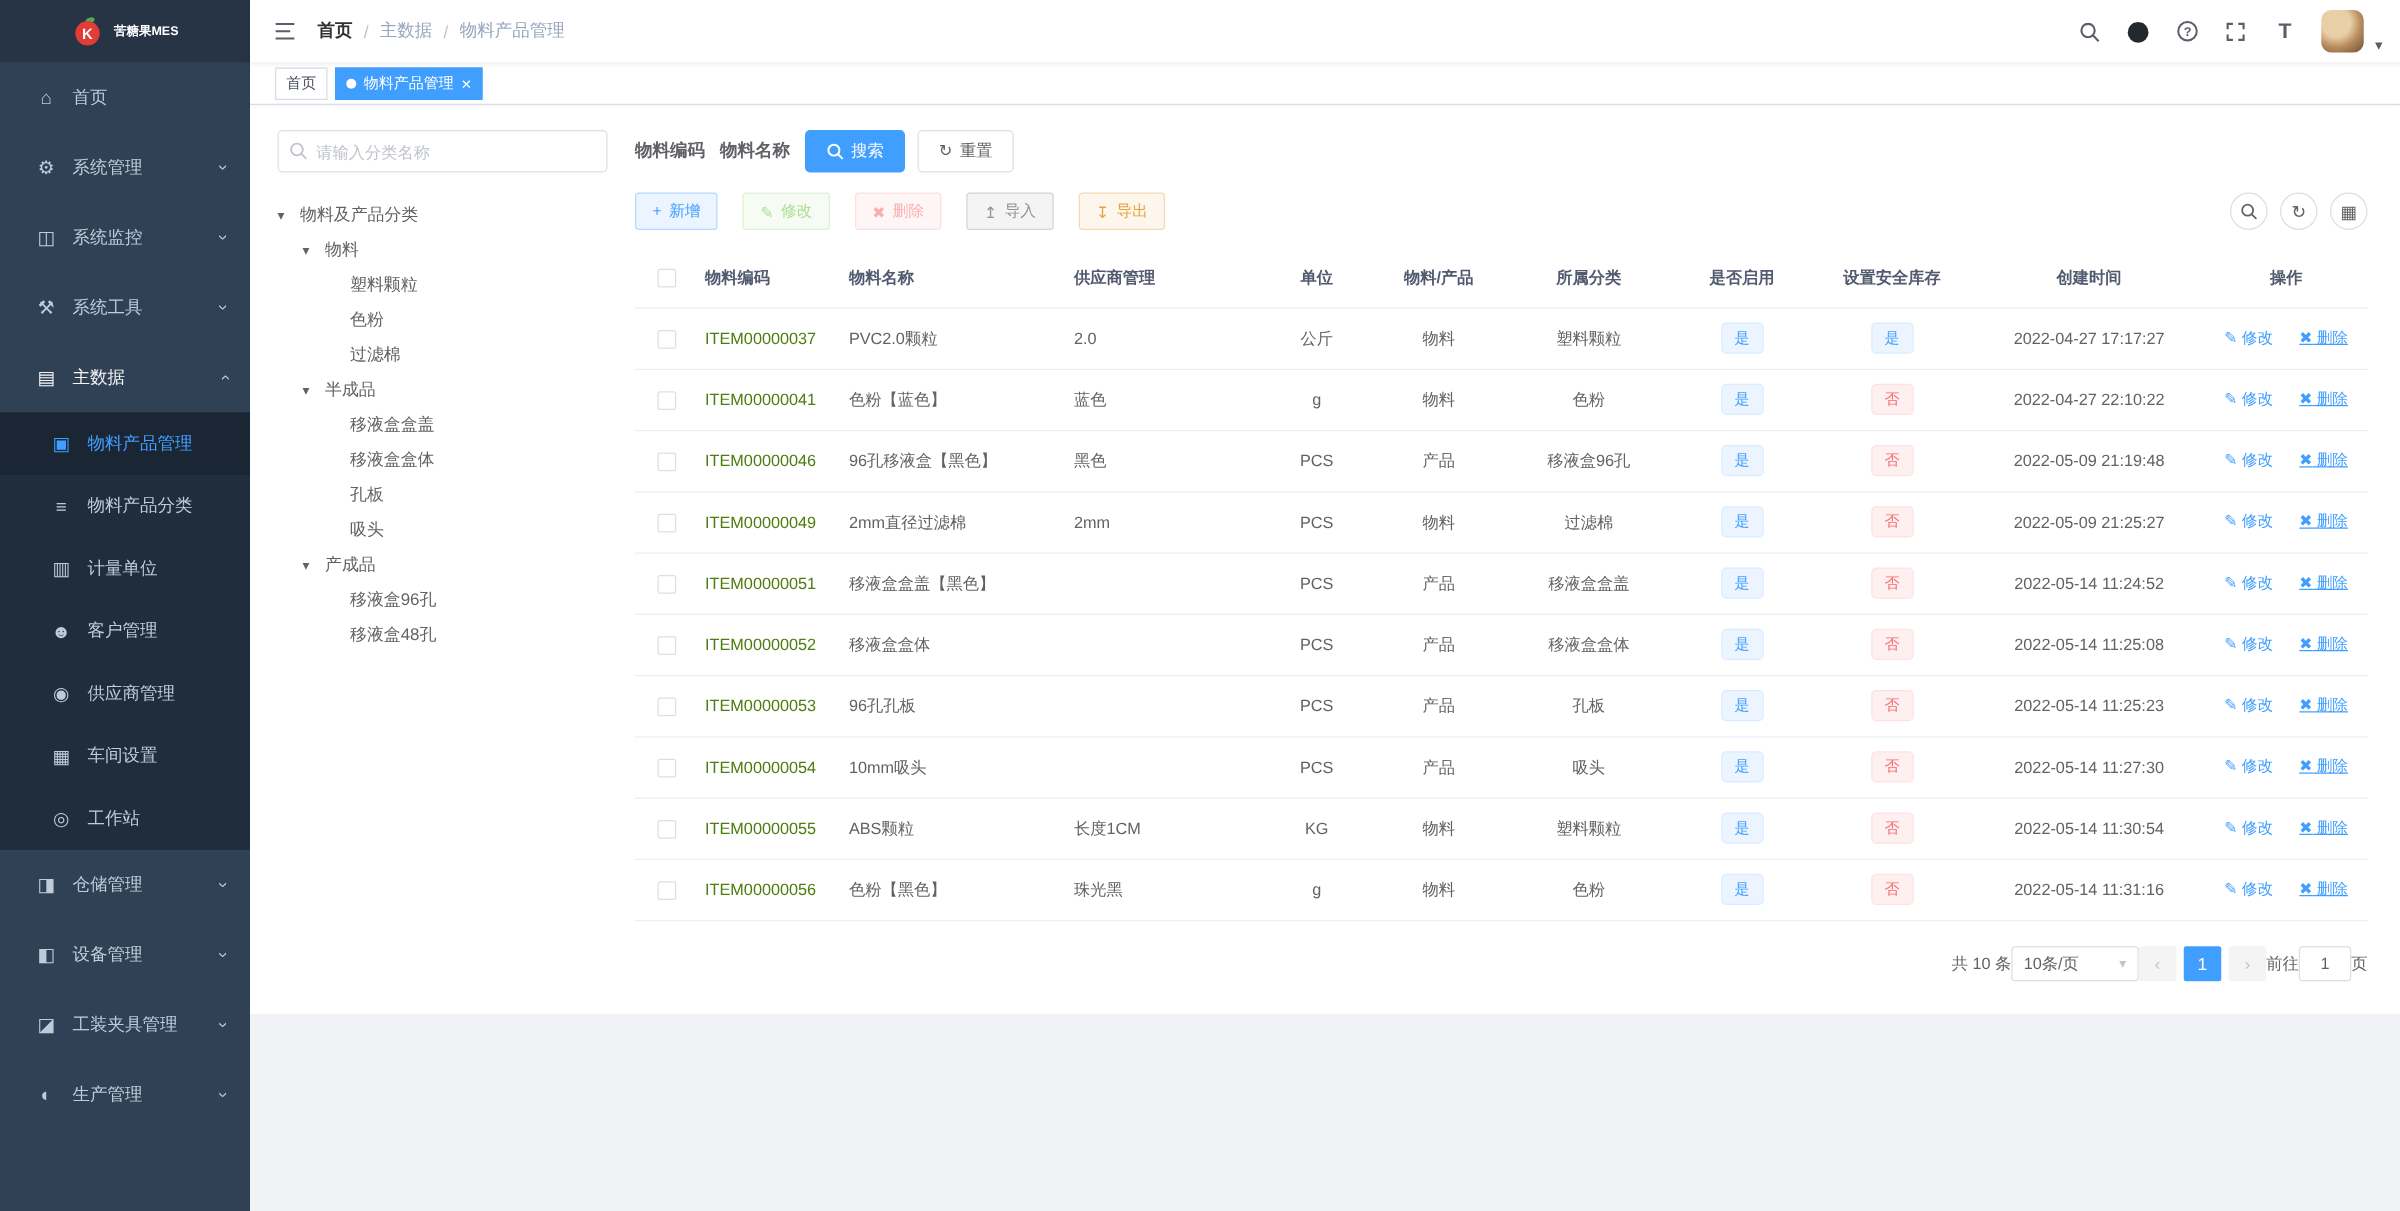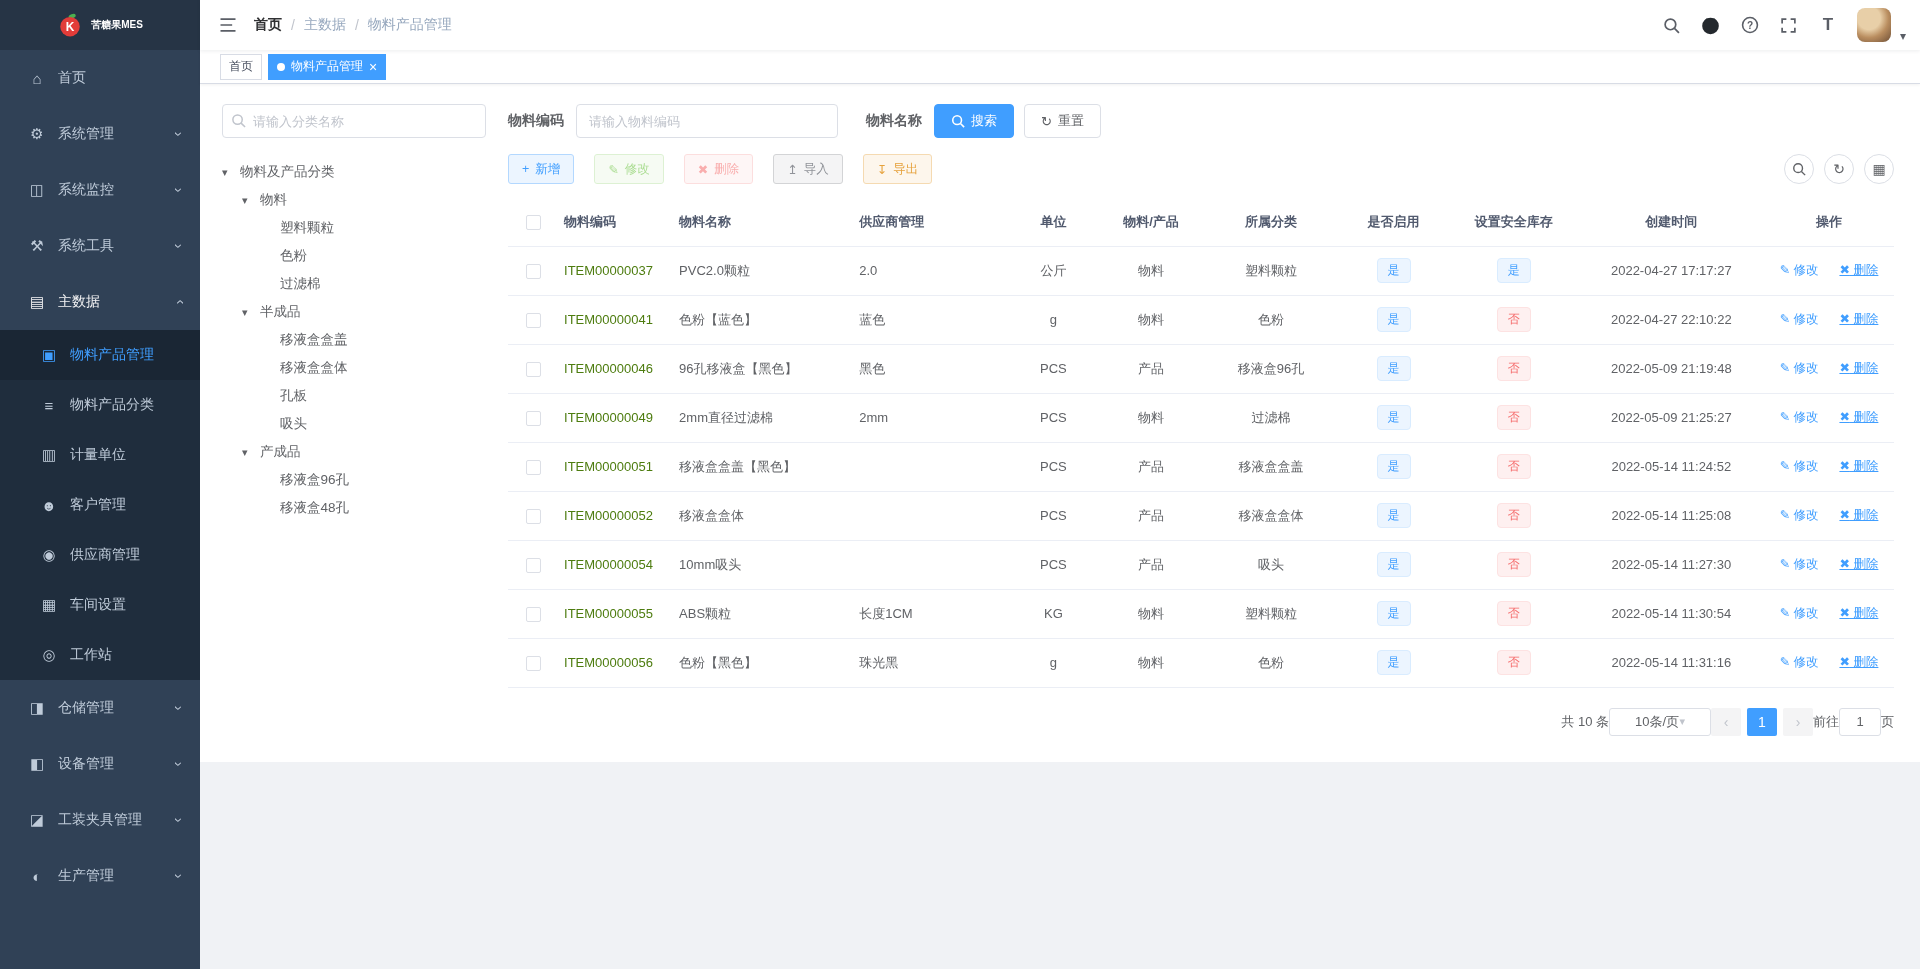--- a/index.html
+++ b/index.html
@@ -99,21 +99,21 @@
   .checkbox { width: 15px; height: 15px; border: 1px solid #dcdfe6; border-radius: 2px; background: #fff; display: inline-block; vertical-align: middle; cursor: pointer; }
   a.code-link { color: #4d7c0f; text-decoration: none; cursor: pointer; }
   .tag { display: inline-flex; align-items: center; justify-content: center; height: 25px; padding: 0 10px; border-radius: 4px; font-size: 12px; border: 1px solid transparent; }
   .tag-yes { background: #ecf5ff; border-color: #d9ecff; color: #409eff; }
   .tag-no  { background: #fef0f0; border-color: #fde2e2; color: #f56c6c; }
   a.op-link { color: #409eff; text-decoration: none; font-size: 12.5px; cursor: pointer; }
   a.op-link + a.op-link { margin-left: 21px; text-decoration: underline; }
 
   
   .pagination { display: flex; align-items: center; justify-content: flex-end; gap: 0; margin-top: 20px; font-size: 13px; color: #606266; }
-  .page-size { width: 102px; height: 28px; border: 1px solid #dcdfe6; border-radius: 3px; display: flex; align-items: center; justify-content: space-between; padding: 0 25px; cursor: pointer; background: #fff; }
+  .page-size { width: 102px; height: 28px; border: 1px solid #dcdfe6; border-radius: 3px; display: flex; align-items: center; justify-content: space-between; padding: 0 9px; cursor: pointer; background: #fff; }
   .page-size .caret { color: #c0c4cc; font-size: 11px; }
   .pager { display: flex; align-items: center; gap: 6px; }
   .page-btn { min-width: 30px; height: 28px; background: #f4f4f5; border-radius: 2px; display: flex; align-items: center; justify-content: center; color: #303133; cursor: pointer; font-size: 14px; }
   .page-btn.disabled { color: #c0c4cc; }
   .page-btn.active { background: #409eff; color: #fff; cursor: default; }
   .goto-input { width: 42px; height: 28px; border: 1px solid #dcdfe6; border-radius: 3px; text-align: center; font-size: 13px; color: #606266; outline: none; }
 </style>
 </head>
 <body>
 
@@ -328,21 +328,20 @@
                 <span class="tree-caret"></span>
                 <span>移液盒48孔</span>
               </div>
             </div>
         </div>
 
         <div class="right-col">
 
           <div class="filter-row">
             <span class="filter-label">物料编码</span>
-            <input class="filter-input" type="text" placeholder="请输入物料编码" style="">
             <span class="filter-label">物料名称</span>
             <button class="btn btn-primary">
               <svg width="14" height="14" viewBox="0 0 16 16">
                   <circle cx="7" cy="7" r="5" fill="none" stroke="#fff" stroke-width="1.8"></circle>
                   <line x1="10.8" y1="10.8" x2="15" y2="15" stroke="#fff" stroke-width="1.8"></line>
                 </svg>
               <span>搜索</span>
             </button>
             <button class="btn">
               <span>↻</span>
@@ -477,20 +476,33 @@
                   <td>PCS</td>
                   <td>产品</td>
                   <td>移液盒盒体</td>
                   <td><span class="tag tag-yes">是</span></td>
                   <td><span class="tag tag-no">否</span></td>
                   <td>2022-05-14 11:25:08</td>
                   <td><a class="op-link"><span>✎</span> 修改</a><a class="op-link"><span>✖</span> 删除</a></td>
                 </tr>
                 <tr>
                   <td class="cell-checkbox"><span class="checkbox"></span></td>
+                  <td class="cell-code"><a class="code-link">ITEM00000053</a></td>
+                  <td class="cell-name">96孔孔板</td>
+                  <td class="cell-spec"></td>
+                  <td>PCS</td>
+                  <td>产品</td>
+                  <td>孔板</td>
+                  <td><span class="tag tag-yes">是</span></td>
+                  <td><span class="tag tag-no">否</span></td>
+                  <td>2022-05-14 11:25:23</td>
+                  <td><a class="op-link"><span>✎</span> 修改</a><a class="op-link"><span>✖</span> 删除</a></td>
+                </tr>
+                <tr>
+                  <td class="cell-checkbox"><span class="checkbox"></span></td>
                   <td class="cell-code"><a class="code-link">ITEM00000054</a></td>
                   <td class="cell-name">10mm吸头</td>
                   <td class="cell-spec"></td>
                   <td>PCS</td>
                   <td>产品</td>
                   <td>吸头</td>
                   <td><span class="tag tag-yes">是</span></td>
                   <td><span class="tag tag-no">否</span></td>
                   <td>2022-05-14 11:27:30</td>
                   <td><a class="op-link"><span>✎</span> 修改</a><a class="op-link"><span>✖</span> 删除</a></td>

